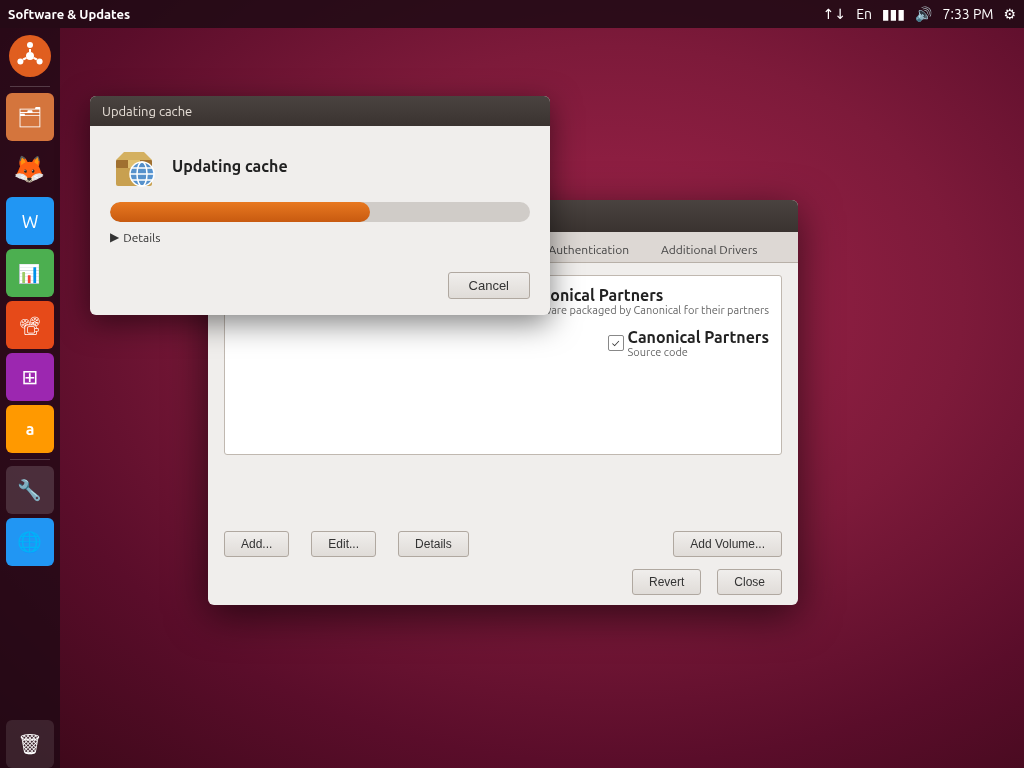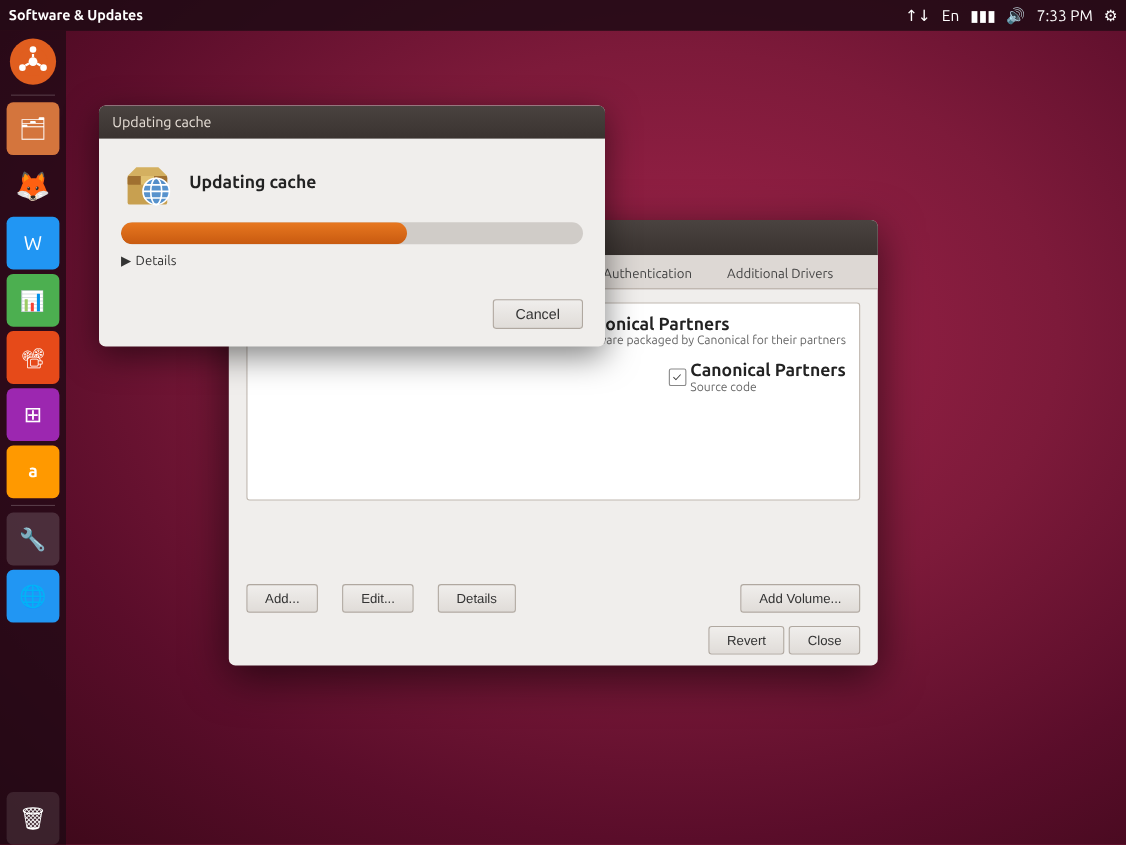--- a/index.html
+++ b/index.html
@@ -451,21 +451,21 @@
       <div class="dialog-buttons-left">
         <button class="btn">Add...</button>
         <button class="btn">Edit...</button>
         <button class="btn">Details</button>
       </div>
       <div class="dialog-buttons-right">
         <button class="btn">Add Volume...</button>
       </div>
     </div>
 
-    <div style="display:flex; justify-content:flex-end; padding: 0 16px 10px; gap:4px;">
+    <div style="display:flex; justify-content:flex-end; padding: 0 16px 10px; gap:16px;">
       <button class="btn">Revert</button>
       <button class="btn">Close</button>
     </div>
   </div>
 
   <div class="progress-dialog">
     <div class="progress-titlebar">
       <span class="progress-title-text">Updating cache</span>
     </div>
     <div class="progress-body">

